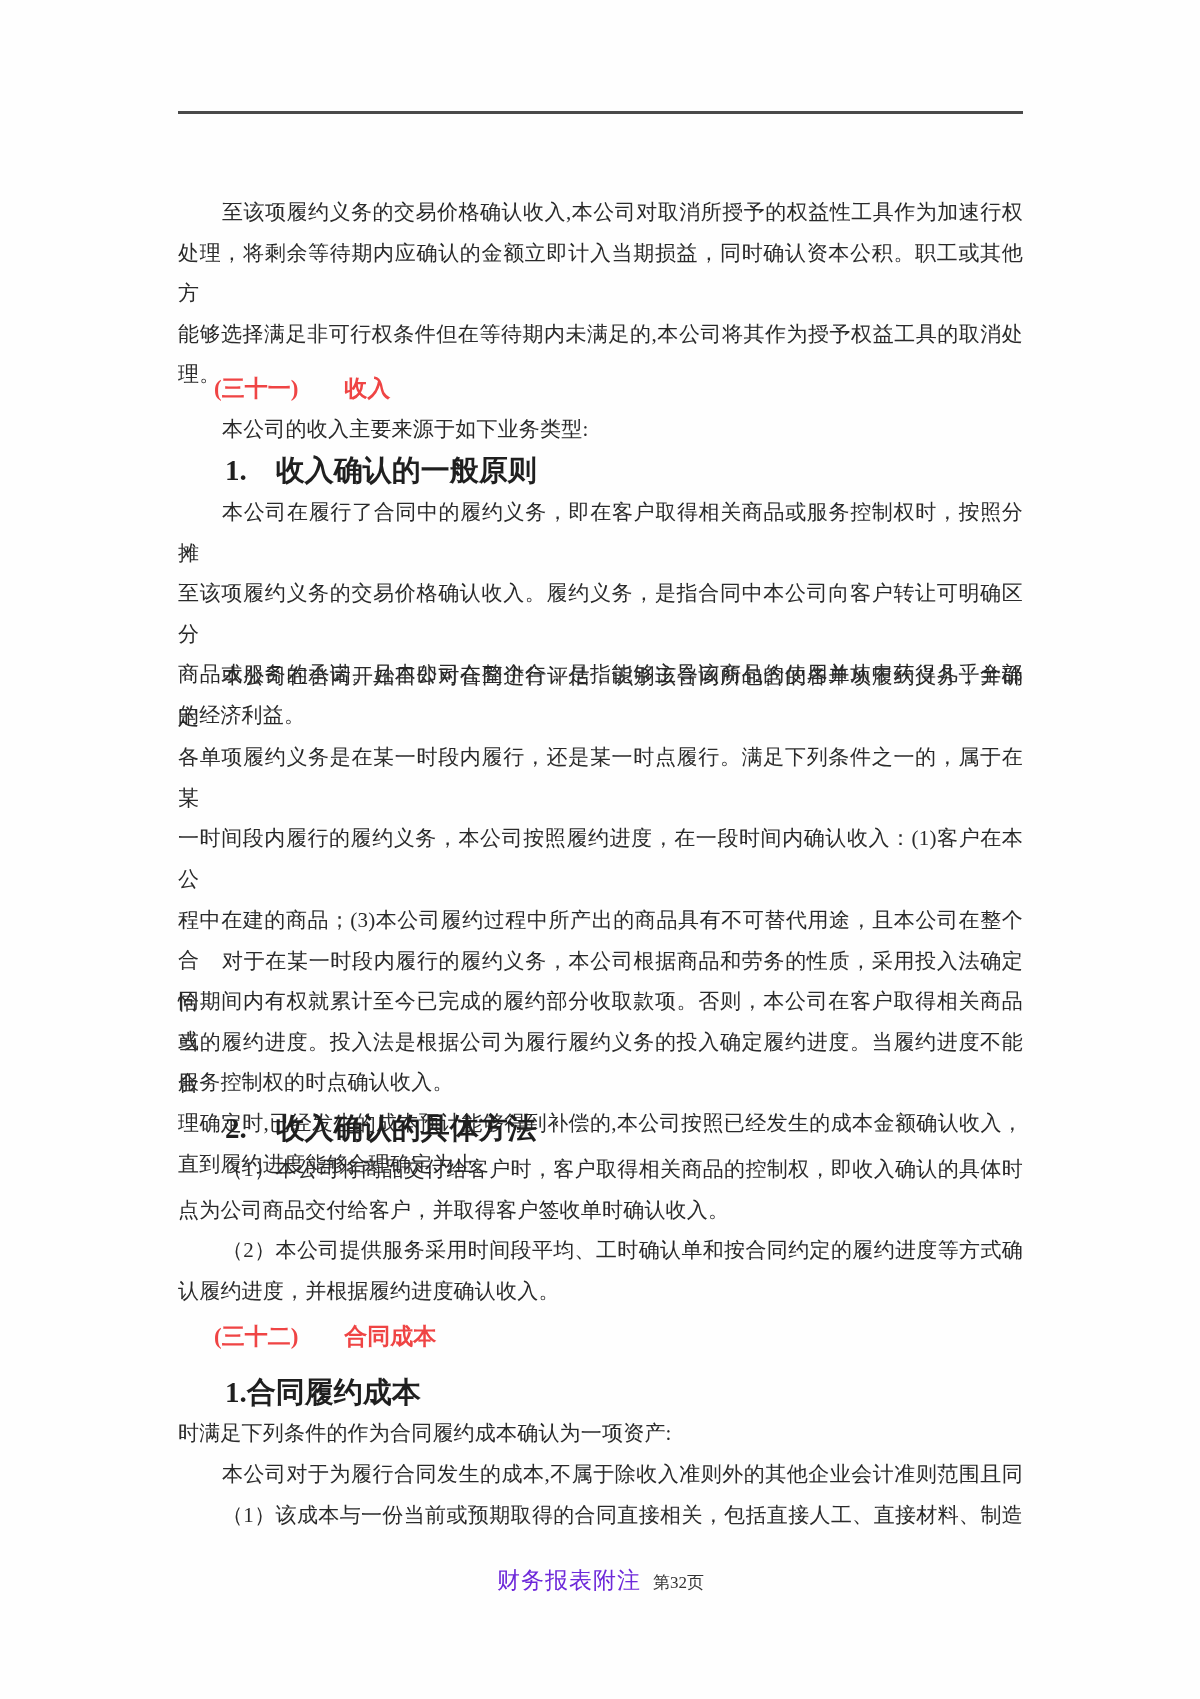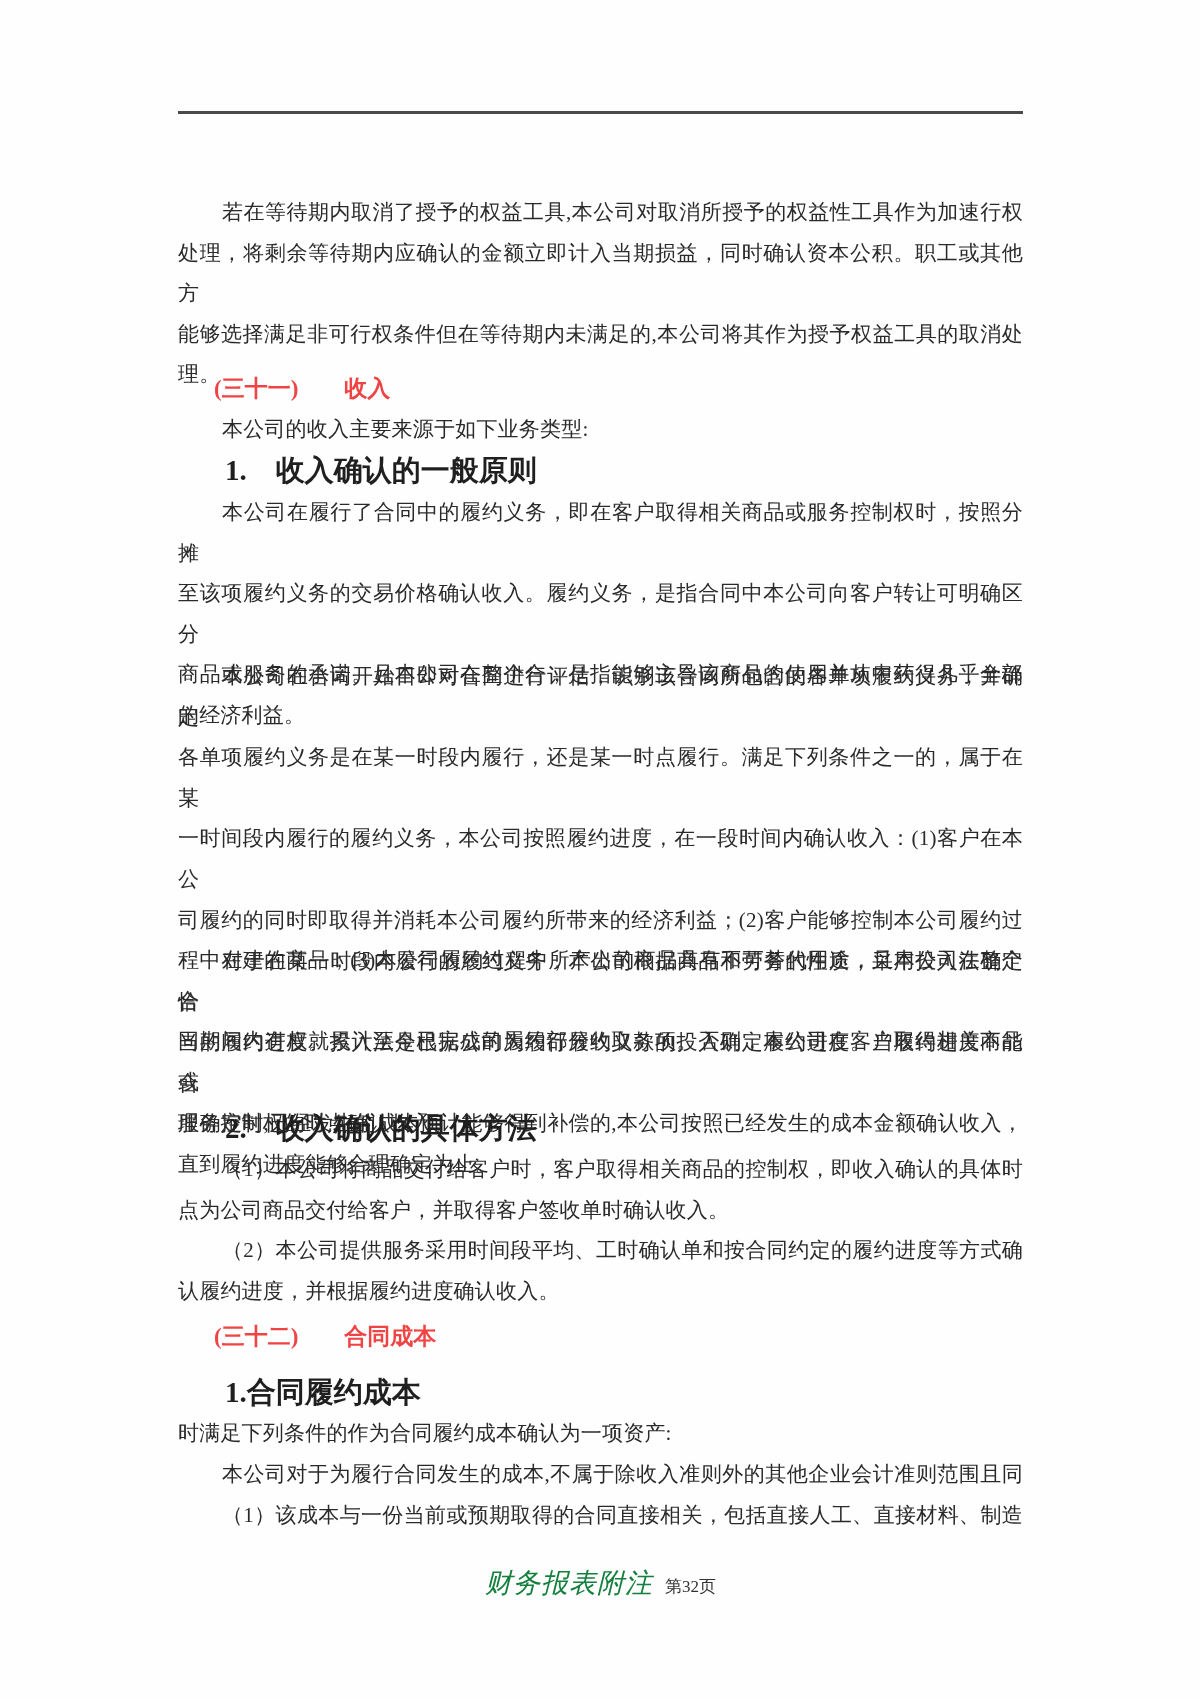--- a/index.html
+++ b/index.html
@@ -58,40 +58,39 @@
     position: absolute;
     left: 178px;
     top: 1565px;
     width: 845px;
     display: flex;
     justify-content: center;
     align-items: baseline;
     gap: 12px;
   }
   .footer-title {
-    font-size: 27px;
-    color: #15803d;
+    font-size: 23px;
+    color: #6d28d9;
     letter-spacing: 1px;
-    font-style: italic;
   }
   .footer-page {
     font-size: 17px;
     color: #333333;
     text-align: right;
   }
 </style>
 </head>
 <body>
 
 <div class="page">
 
   <div class="header-rule"></div>
 
   <div class="block para" style="top:192px">
-    <div class="line first">若在等待期内取消了授予的权益工具,本公司对取消所授予的权益性工具作为加速行权</div>
+    <div class="line first">至该项履约义务的交易价格确认收入,本公司对取消所授予的权益性工具作为加速行权</div>
     <div class="line">处理，将剩余等待期内应确认的金额立即计入当期损益，同时确认资本公积。职工或其他方</div>
     <div class="line">能够选择满足非可行权条件但在等待期内未满足的,本公司将其作为授予权益工具的取消处</div>
     <div class="line last">理。</div>
   </div>
 
   <div class="block section-heading" style="top:368px">(三十一)　　收入</div>
 
   <div class="block para" style="top:409px">
     <div class="line first last">本公司的收入主要来源于如下业务类型:</div>
   </div>
@@ -102,21 +101,20 @@
     <div class="line first">本公司在履行了合同中的履约义务，即在客户取得相关商品或服务控制权时，按照分摊</div>
     <div class="line">至该项履约义务的交易价格确认收入。履约义务，是指合同中本公司向客户转让可明确区分</div>
     <div class="line">商品或服务的承诺。且本公司在整个合，是指能够主导该商品的使用并从中获得几乎全部</div>
     <div class="line last">的经济利益。</div>
   </div>
 
   <div class="block para" style="top:656px">
     <div class="line first">本公司在合同开始日即对合同进行评估，识别该合同所包含的各单项履约义务，并确定</div>
     <div class="line">各单项履约义务是在某一时段内履行，还是某一时点履行。满足下列条件之一的，属于在某</div>
     <div class="line">一时间段内履行的履约义务，本公司按照履约进度，在一段时间内确认收入：(1)客户在本公</div>
-    <div class="line">司履约的同时即取得并消耗本公司履约所带来的经济利益；(2)客户能够控制本公司履约过</div>
     <div class="line">程中在建的商品；(3)本公司履约过程中所产出的商品具有不可替代用途，且本公司在整个合</div>
     <div class="line">同期间内有权就累计至今已完成的履约部分收取款项。否则，本公司在客户取得相关商品或</div>
     <div class="line last">服务控制权的时点确认收入。</div>
   </div>
 
   <div class="block para" style="top:941px">
     <div class="line first">对于在某一时段内履行的履约义务，本公司根据商品和劳务的性质，采用投入法确定恰</div>
     <div class="line">当的履约进度。投入法是根据公司为履行履约义务的投入确定履约进度。当履约进度不能合</div>
     <div class="line">理确定时,已经发生的成本预计能够得到补偿的,本公司按照已经发生的成本金额确认收入，</div>
     <div class="line last">直到履约进度能够合理确定为止。</div>

